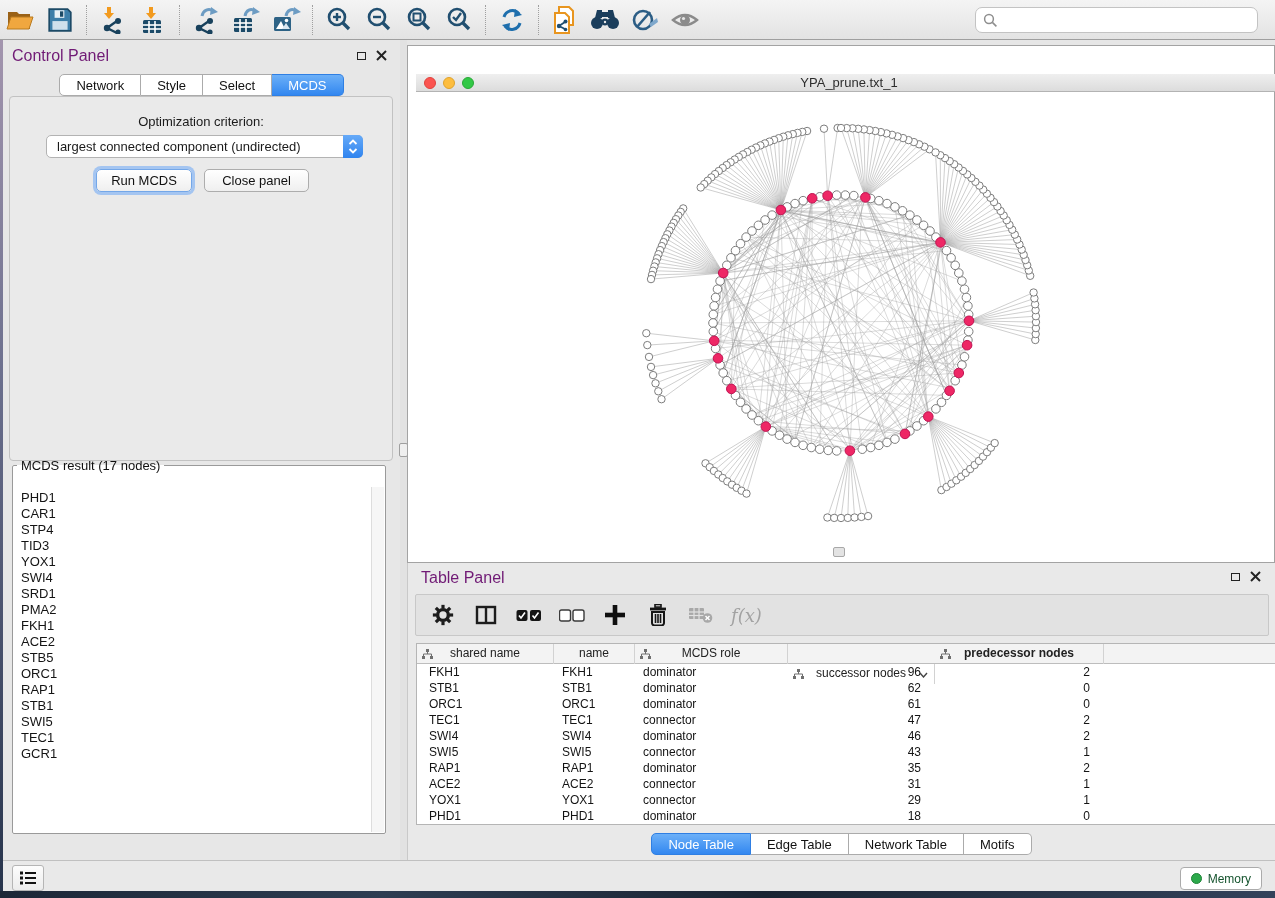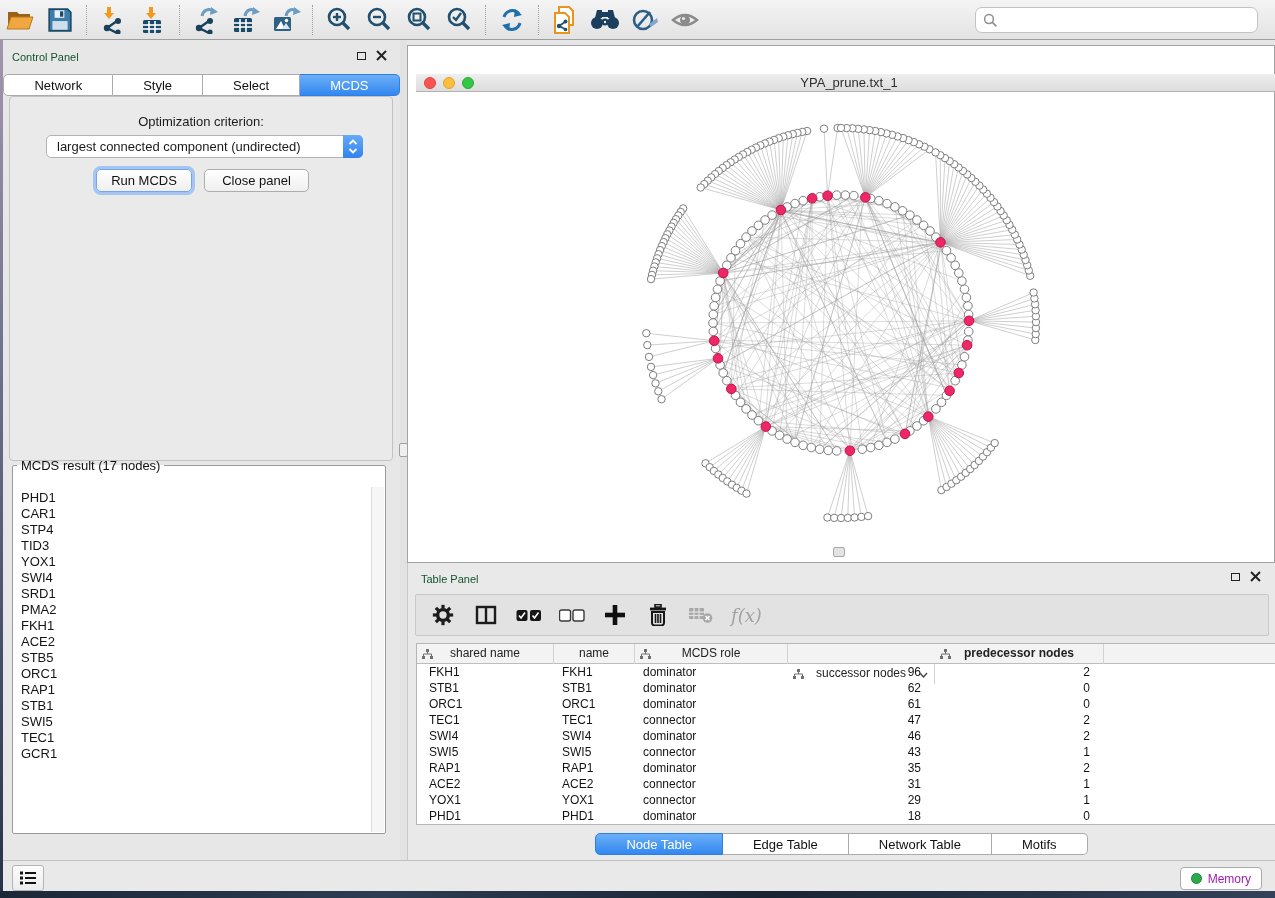--- a/index.html
+++ b/index.html
@@ -21,25 +21,25 @@
     border-bottom:1px solid #9f9f9f;display:flex;align-items:center;}
   .tb-icon{width:34px;height:32px;display:flex;align-items:center;justify-content:center;margin:0 3px;}
   .tb-sep{width:1px;height:30px;border-left:1px dotted #9f9f9f;margin:0 6px;}
   .searchbox{position:absolute;left:975px;top:7px;width:283px;height:26px;background:#fff;
     border:1px solid #c3c3c3;border-radius:7px;display:flex;align-items:center;padding-left:7px;}
   .searchbox input{border:none;outline:none;flex:1;font-size:13px;background:transparent;
     font-family:"Liberation Sans",sans-serif;}
 
   
   .cpanel{left:3px;top:40px;width:397px;height:820px;background:#e7e7e7;}
-  .panel-title{font-size:11px;color:#14532d;}
+  .panel-title{font-size:16px;color:#701a75;}
   .win-btns{display:flex;gap:10px;align-items:center;}
   .float-glyph{width:9px;height:8px;border:1.4px solid #222;display:inline-block;}
   .tabs-row{display:flex;justify-content:center;}
-  .seg{height:22px;line-height:21px;font-size:13px;padding:0 30px;background:#fff;
+  .seg{height:22px;line-height:21px;font-size:13px;padding:0 16px;background:#fff;
     border:1px solid #ababab;border-left:none;color:#111;cursor:default;}
   .seg:first-child{border-left:1px solid #ababab;border-radius:5px 0 0 5px;}
   .seg:last-child{border-radius:0 5px 5px 0;}
   .seg.sel{background:linear-gradient(#6cb0f8,#3287f0);border-color:#2f7fe3;color:#fff;}
   .card{left:6px;top:56px;width:384px;height:365px;background:#eaeaea;
     border:1px solid #c2c2c2;border-radius:4px;}
   .opt-label{width:100%;text-align:center;font-size:13px;margin-top:17px;}
   .dropdown{position:absolute;left:36px;top:38px;width:317px;height:23px;background:#fff;
     border:1px solid #b3b3b3;border-radius:5px;font-size:13px;line-height:21px;padding-left:10px;}
   .stepper{position:absolute;right:-1px;top:-1px;width:20px;height:23px;border-radius:0 5px 5px 0;
@@ -93,21 +93,21 @@
   .c4{width:169px;text-align:right;padding-right:14px;}
   .tbl-scroll{position:absolute;top:21px;right:1px;width:13px;bottom:1px;background:#fafafa;border-left:1px solid #e0e0e0;}
   .tbl-thumb{position:absolute;left:1px;right:1px;top:1px;height:110px;background:#c6c6c6;border-radius:6px;}
   .tp-tabs{position:absolute;left:0;top:270px;width:100%;display:flex;justify-content:center;}
 
   
   .statusbar{left:3px;top:860px;width:1272px;height:31px;background:#e9e9e9;border-top:1px solid #c0c0c0;}
   .listbtn{position:absolute;left:9px;top:4px;width:32px;height:26px;background:linear-gradient(#fdfdfd,#ececec);
     border:1px solid #b5b5b5;border-radius:3px;display:flex;align-items:center;justify-content:center;}
   .membtn{position:absolute;right:13px;top:6px;height:23px;background:#fff;border:1px solid #ababab;
-    border-radius:4px;display:flex;align-items:center;gap:6px;padding:0 10px;font-size:12px;color:#a21caf;}
+    border-radius:4px;display:flex;align-items:center;gap:6px;padding:0 10px;font-size:12px;color:#14532d;}
   .memdot{width:11px;height:11px;border-radius:50%;background:#2ca94b;border:1px solid #1d8437;}
 </style>
 </head>
 <body>
 
 <div class="screen">
 
   <div class="abs wall-left"></div>
   <div class="abs wall-bottom"></div>
 

